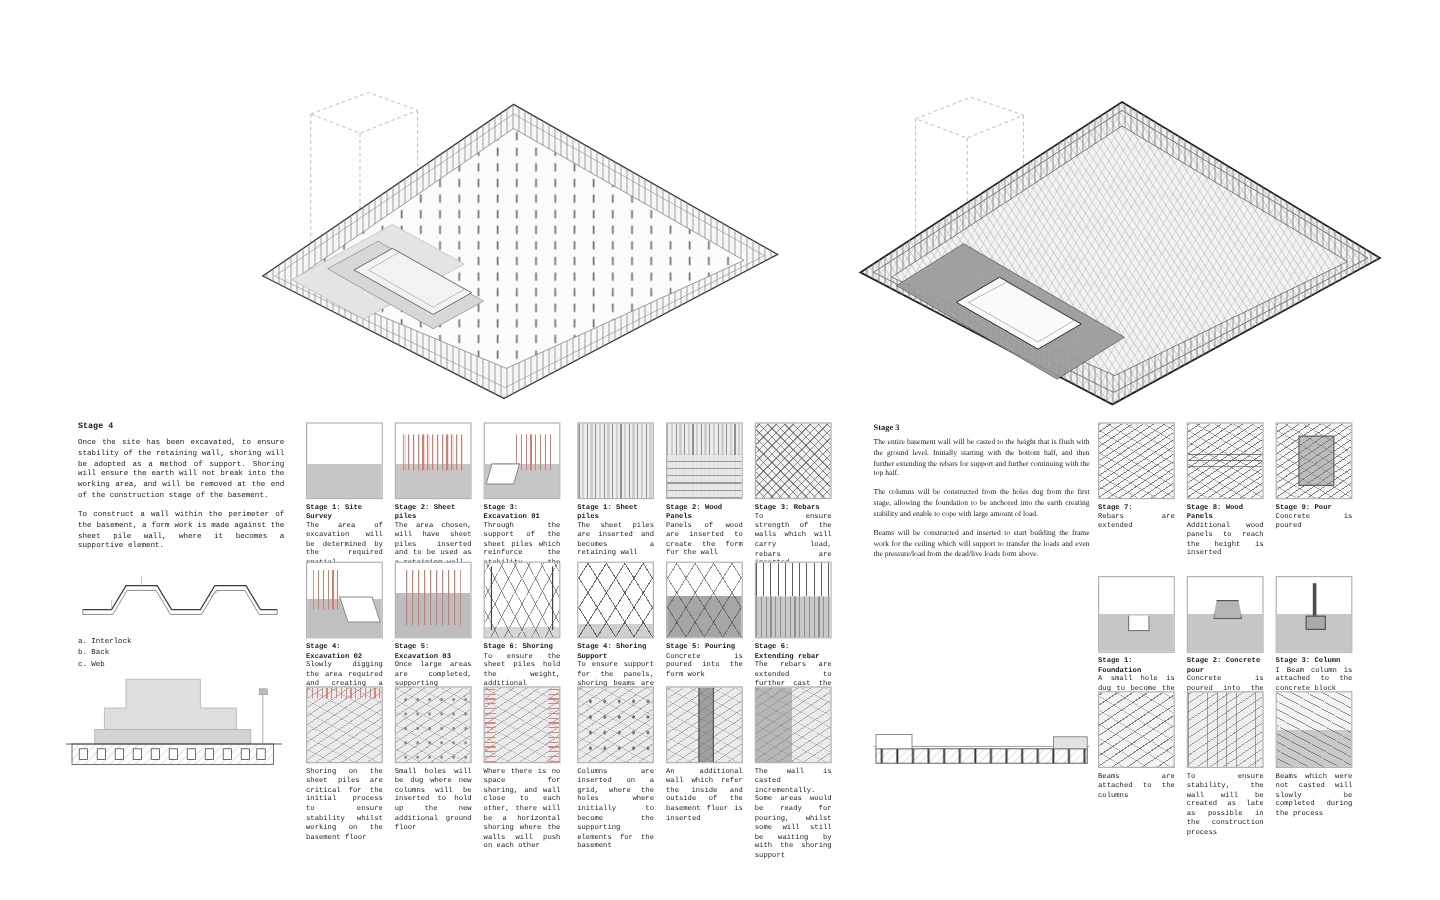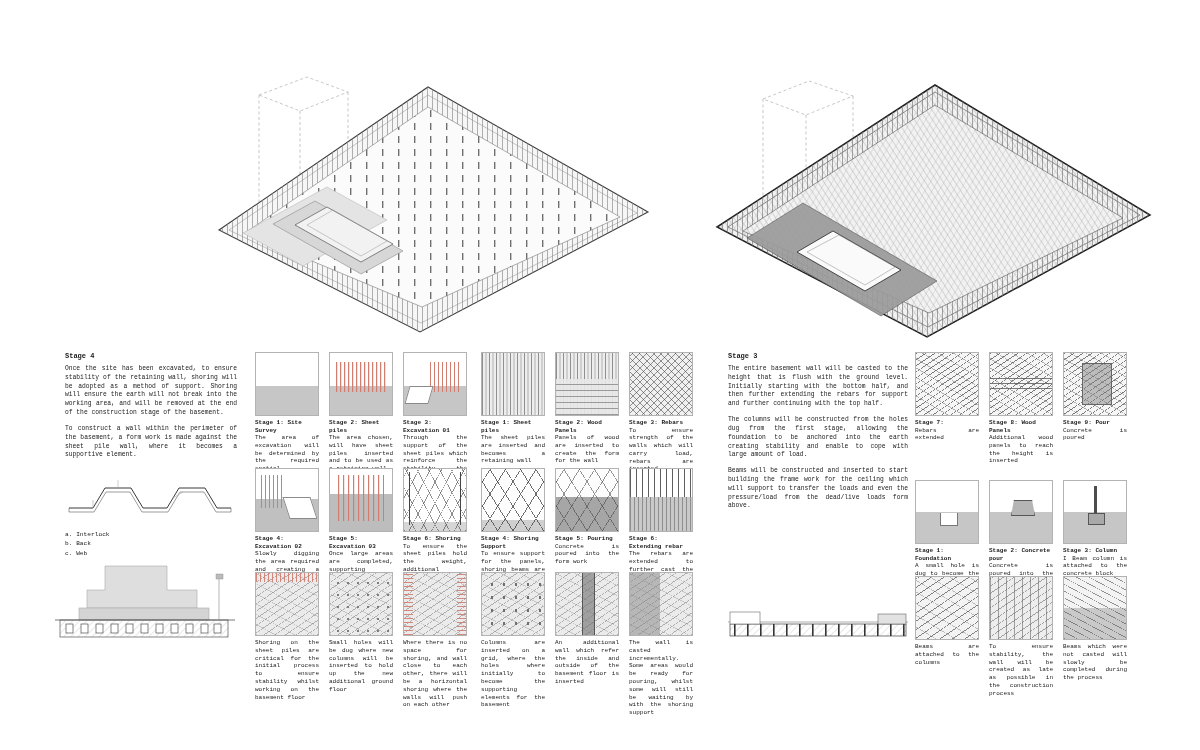--- a/index.html
+++ b/index.html
@@ -243,21 +243,21 @@
         <rect x="131" y="64" width="7" height="9"></rect>
           <rect x="146" y="64" width="7" height="9"></rect>
         <rect x="159" y="64" width="7" height="9"></rect>
       </g>
       <line x1="164" y1="18" x2="164" y2="60" stroke="#888" stroke-width="0.6"></line>
       <rect x="161" y="14" width="7" height="5" fill="#bbb" stroke="#888" stroke-width="0.4"></rect>
     </svg>
   </div>
 </div>
 
-<div class="textcol" style="left:728px;top:352px;width:180px;height:300px;">
+<div class="textcol" style="left:728px;top:352px;width:180px;height:300px;font-family:Liberation Serif, serif;">
   <h2 class="col-title">Stage 3</h2>
   <p>The entire basement wall will be casted to the height that is flush with the ground level. Initially starting with the bottom half, and then further extending the rebars for support and further continuing with the top half.</p>
   <p>The columns will be constructed from the holes dug from the first stage, allowing the foundation to be anchored into the earth creating stability and enable to cope with large amount of load.</p>
   <p>Beams will be constructed and inserted to start building the frame work for the ceiling which will support to transfer the loads and even the pressure/load from the dead/live loads form above.</p>
 
   <div class="abs" style="left:0;top:258px;">
     <svg width="180" height="36" viewBox="0 0 180 36">
       <defs>
         <pattern id="rh" width="5" height="5" patternUnits="userSpaceOnUse" patternTransform="rotate(45)">
             <path d="M0 0V5" stroke="#9a9a9a" stroke-width="0.5"></path>

